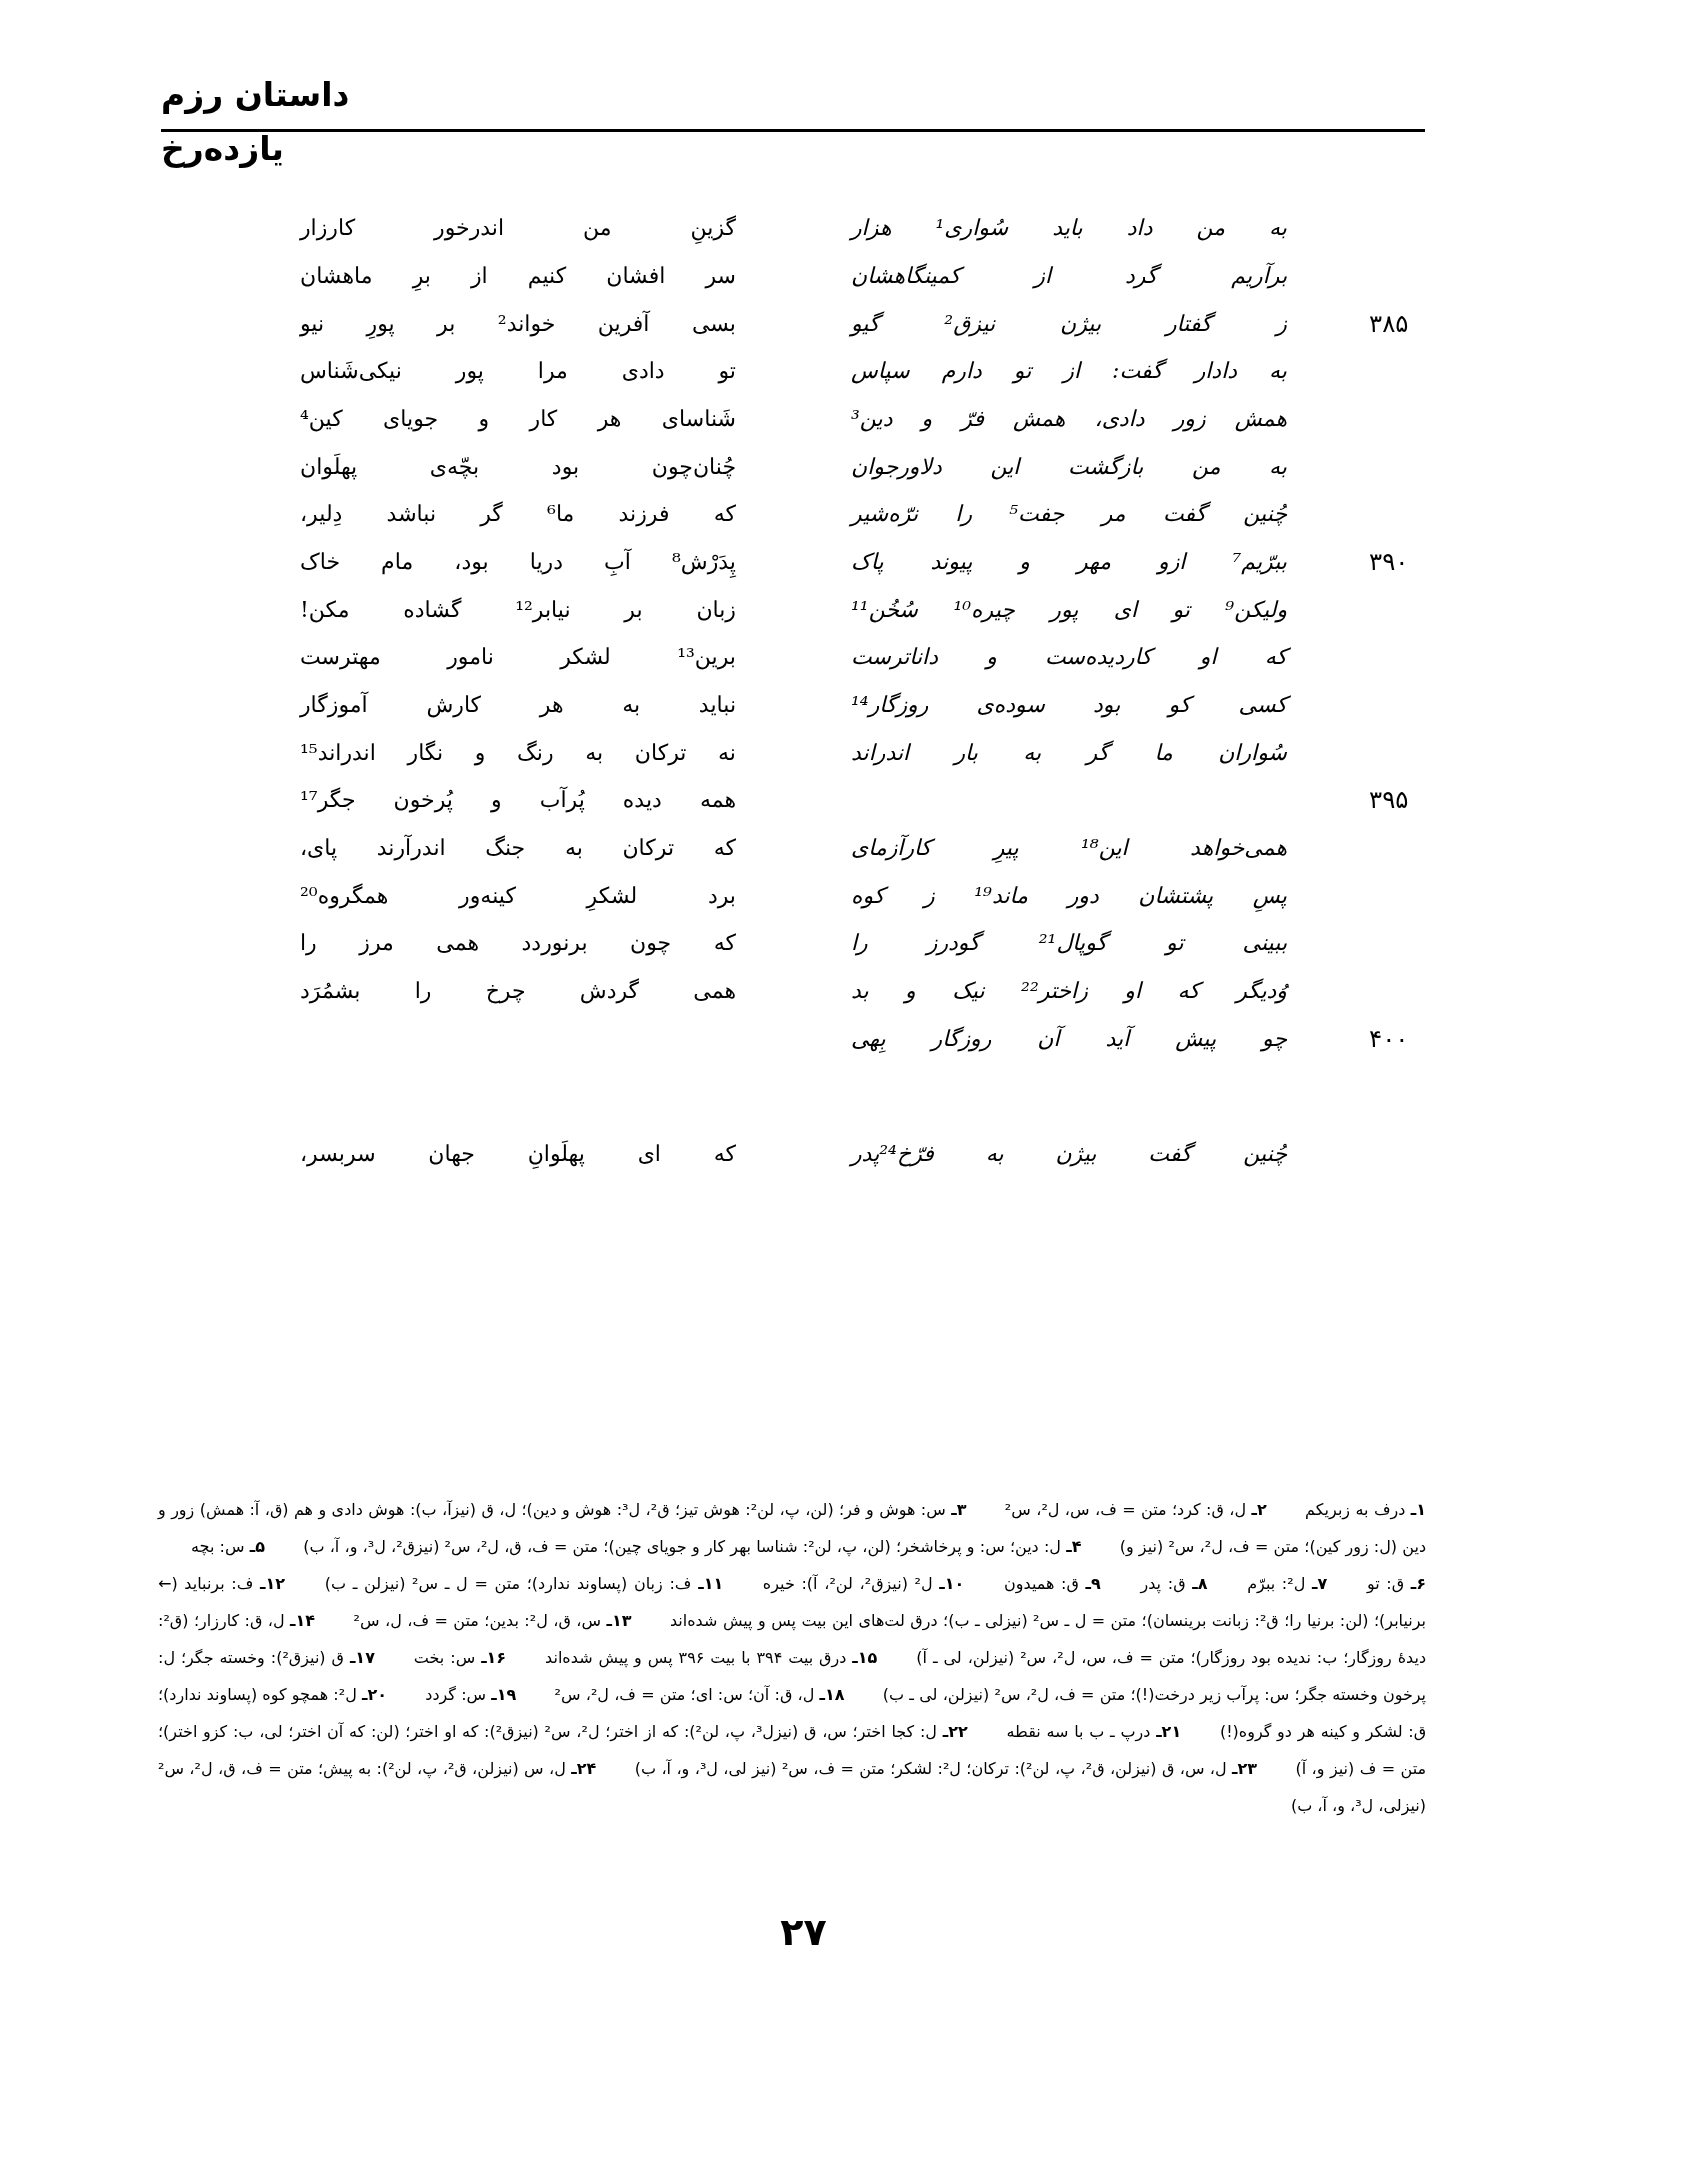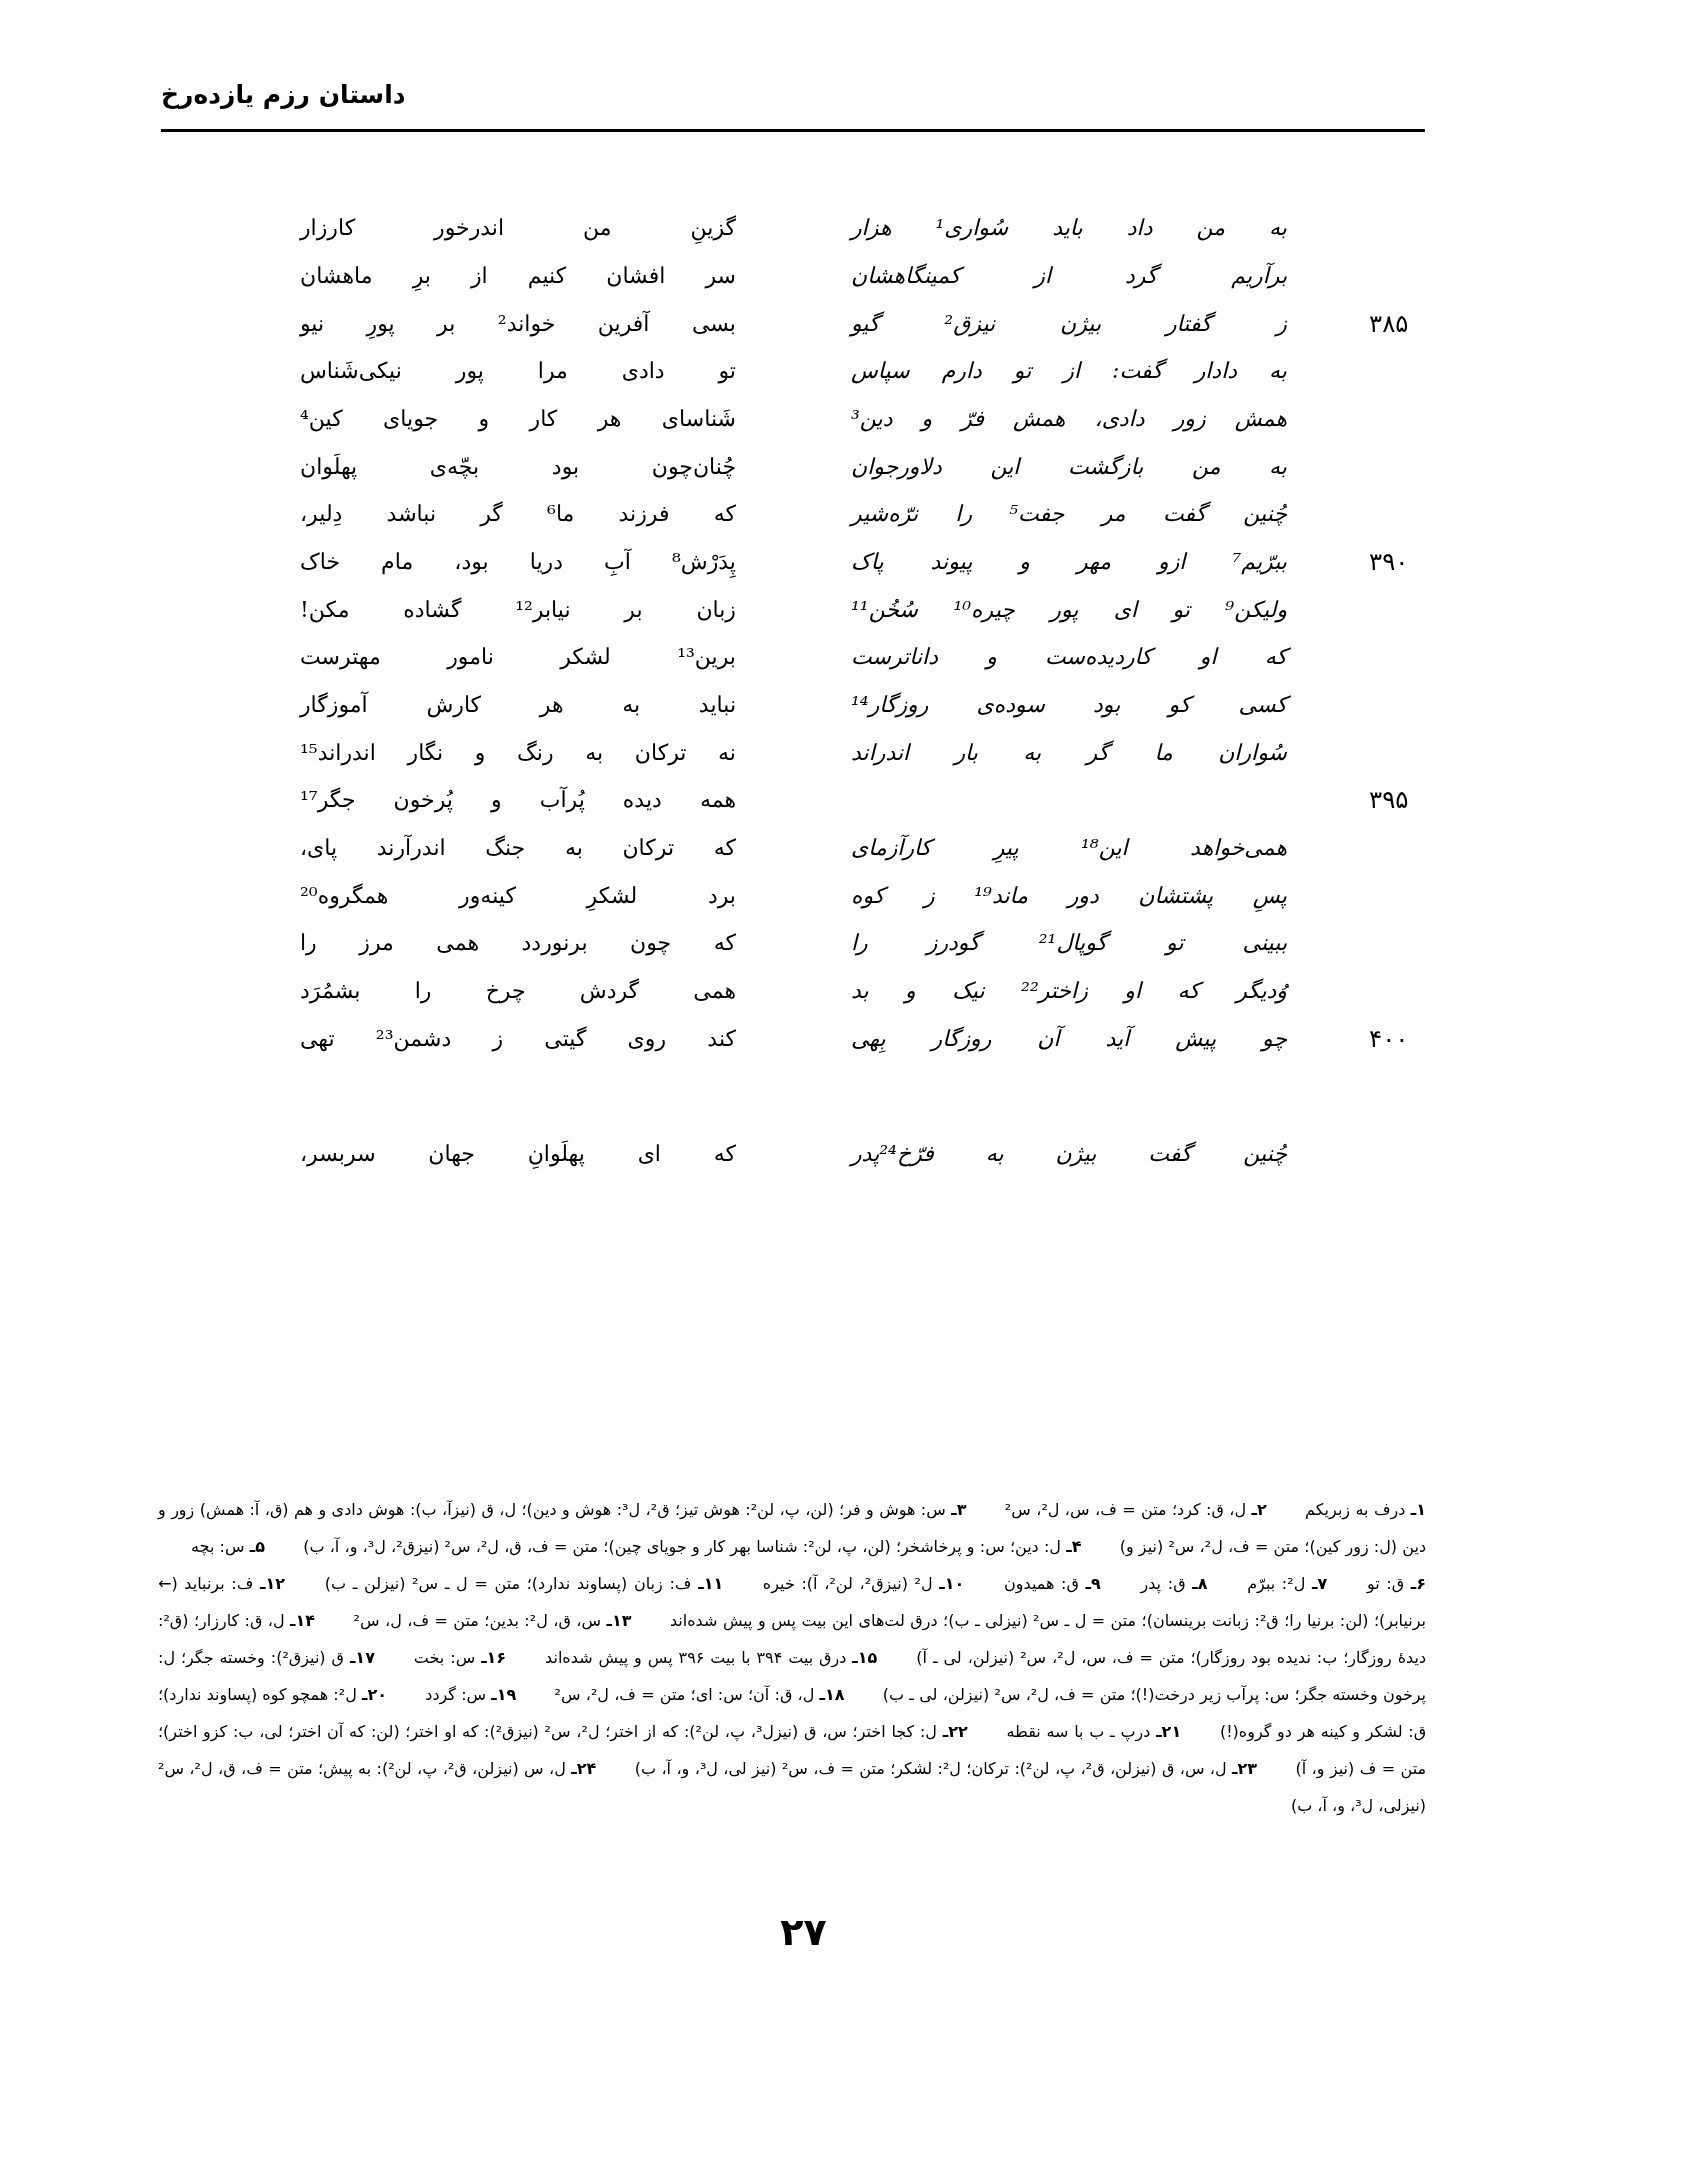--- a/index.html
+++ b/index.html
@@ -15,21 +15,21 @@
       font-family: "DejaVu Sans", sans-serif;
       color: #000000;
     }
     .running-head {
       position: absolute;
       left: 161px;
       top: 68px;
       width: 272px;
       font-family: "DejaVu Sans", sans-serif;
       font-weight: bold;
-      font-size: 25px;
+      font-size: 33px;
       line-height: 54px;
       direction: rtl;
       text-align: left;
       letter-spacing: -0.7px;
     }
     .head-rule {
       position: absolute;
       left: 161px;
       top: 129px;
       width: 1264px;
@@ -202,21 +202,20 @@
     <span class="hemistich hem-second">که چون برنوردد همی مرز را</span>
   </div>
   <div class="verse-row" style="top:967px">
     <span class="verse-num"></span>
     <span class="hemistich hem-first">وُدیگر که او زاختر²² نیک و بد</span>
     <span class="hemistich hem-second">همی گردش چرخ را بشمُرَد</span>
   </div>
   <div class="verse-row" style="top:1015px">
     <span class="verse-num">۴۰۰</span>
     <span class="hemistich hem-first">چو پیش آید آن روزگار بِهی</span>
-    <span class="hemistich hem-second">کند روی گیتی ز دشمن²³ تهی</span>
   </div>
 
   <div class="verse-row" style="top:1130px">
     <span class="verse-num"></span>
     <span class="hemistich hem-first">چُنین گفت بیژن به فرّخ²⁴پدر</span>
     <span class="hemistich hem-second">که ای پهلَوانِ جهان سربسر،</span>
   </div>
 </div>
 
 <div class="footnotes">

